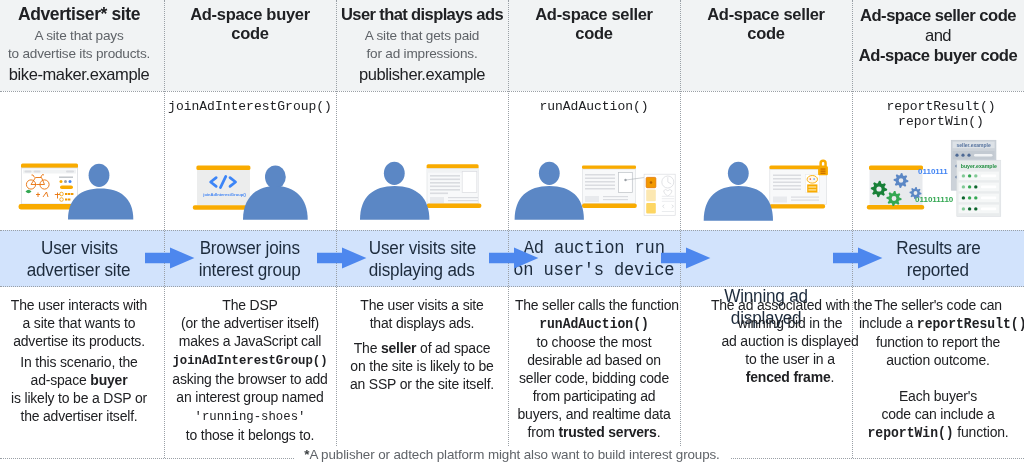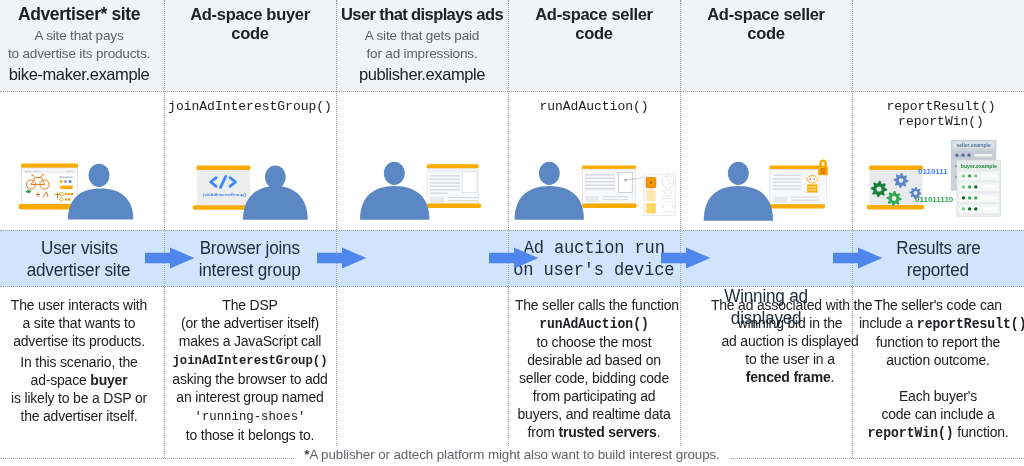--- a/index.html
+++ b/index.html
@@ -48,39 +48,43 @@
     <div class="title1" style="font-size:16.5px;letter-spacing:-0.6px;">User that displays ads</div>
     <div class="sub">A site that gets paid<br>for ad impressions.</div>
     <div class="dom">publisher.example</div>
   </div>
   <div class="cell" style="left:508px;top:5px;width:172px;">
     <div class="title">Ad-space seller<br>code</div>
   </div>
   <div class="cell" style="left:680px;top:5px;width:172px;">
     <div class="title">Ad-space seller<br>code</div>
   </div>
+  <div class="cell" style="left:852px;top:6px;width:172px;">
+    <div class="title" style="font-size:16.6px;line-height:20px;letter-spacing:-0.5px;">Ad-space seller code<br><span style="font-weight:normal;">and</span><br>Ad-space buyer code</div>
+  </div>
 
   <div class="vline" style="left:164px;"></div>
   <div class="vline" style="left:336px;"></div>
   <div class="vline" style="left:508px;"></div>
   <div class="vline" style="left:680px;"></div>
   <div class="vline" style="left:852px;"></div>
 
   <div class="hline" style="top:91px;"></div>
 
   <div class="hline" style="top:458px;"></div>
 
   <div class="code" style="left:164px;top:99px;width:172px;">joinAdInterestGroup()</div>
   <div class="code" style="left:508px;top:99px;width:172px;">runAdAuction()</div>
   <div class="code" style="left:855px;top:99px;width:172px;line-height:15px;">reportResult()
 reportWin()</div>
 
   <div class="banner"></div>
   <div class="step" style="left:-6px;width:170px;"><span>User visits</span><br><span>advertiser site</span></div>
   <div class="step" style="left:164px;width:172px;"><span>Browser joins</span><br><span>interest group</span></div>
+  <div class="step" style="left:336px;width:172px;"><span>User visits site</span><br><span>displaying ads</span></div>
   <div class="step" style="left:508px;width:172px;font-family:Liberation Mono, monospace;"><span>Ad auction run</span><br><span>on user's device</span></div>
   <div class="step" style="left:680px;width:172px;margin-top:48px;"><span>Winning ad</span><br><span>displayed</span></div>
   <div class="step" style="left:852px;width:172px;"><span>Results are</span><br><span>reported</span></div>
 
   <svg class="arrow" style="left:145px;top:246.5px;" width="50" height="22" viewBox="0 0 50 22">
       <path d="M0,5.8 L25,5.8 L25,0.6 L49.4,11 L25,21.4 L25,16.2 L0,16.2 Z" fill="#4d87ee"></path>
     </svg>
   <svg class="arrow" style="left:317px;top:246.5px;" width="50" height="22" viewBox="0 0 50 22">
       <path d="M0,5.8 L25,5.8 L25,0.6 L49.4,11 L25,21.4 L25,16.2 L0,16.2 Z" fill="#4d87ee"></path>
     </svg>
@@ -93,20 +97,24 @@
   <svg class="arrow" style="left:833px;top:246.5px;" width="50" height="22" viewBox="0 0 50 22">
       <path d="M0,5.8 L25,5.8 L25,0.6 L49.4,11 L25,21.4 L25,16.2 L0,16.2 Z" fill="#4d87ee"></path>
     </svg>
 
   <div class="desc" style="left:-4px;width:166px;">
     <p>The user interacts with<br>a site that wants to<br>advertise its products.</p>
     <p>In this scenario, the<br>ad-space <b>buyer</b><br>is likely to be a DSP or<br>the advertiser itself.</p>
   </div>
   <div class="desc d2" style="left:164px;width:172px;">
     <p>The DSP<br>(or the advertiser itself)<br>makes a JavaScript call<br><b class="m">joinAdInterestGroup()</b><br>asking the browser to add<br>an interest group named<br><span class="m">'running-shoes'</span><br>to those it belongs to.</p>
+  </div>
+  <div class="desc d3" style="left:336px;width:172px;">
+    <p>The user visits a site<br>that displays ads.</p>
+    <p>The <b>seller</b> of ad space<br>on the site is likely to be<br>an SSP or the site itself.</p>
   </div>
   <div class="desc" style="left:508px;width:172px;">
     <p>The seller calls the function<br><b class="m">runAdAuction()</b><br>to choose the most<br>desirable ad based on<br>seller code, bidding code<br>from participating ad<br>buyers, and realtime data<br>from <b>trusted servers</b>.</p>
   </div>
   <div class="desc" style="left:704px;width:172px;">
     <p>The ad associated with the<br>winning bid in the<br>ad auction is displayed<br>to the user in a<br><b>fenced frame</b>.</p>
   </div>
   <div class="desc" style="left:852px;width:172px;">
     <p>The seller's code can<br>include a <b class="m">reportResult()</b><br>function to report the<br>auction outcome.<br><br>Each buyer's<br>code can include a<br><b class="m">reportWin()</b> function.</p>
   </div>

